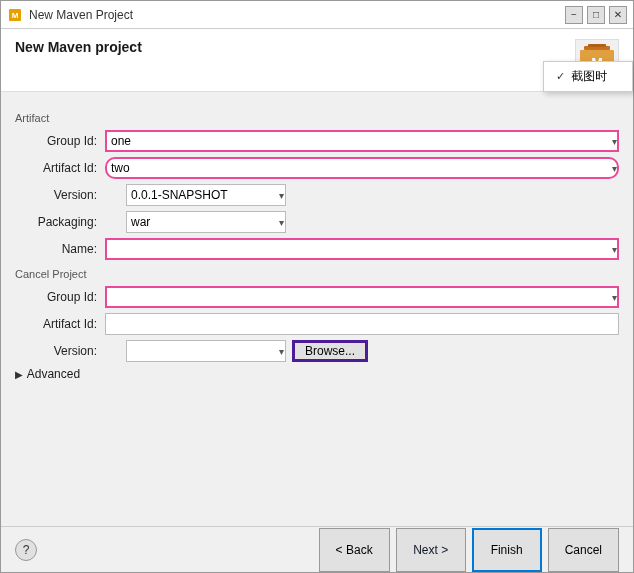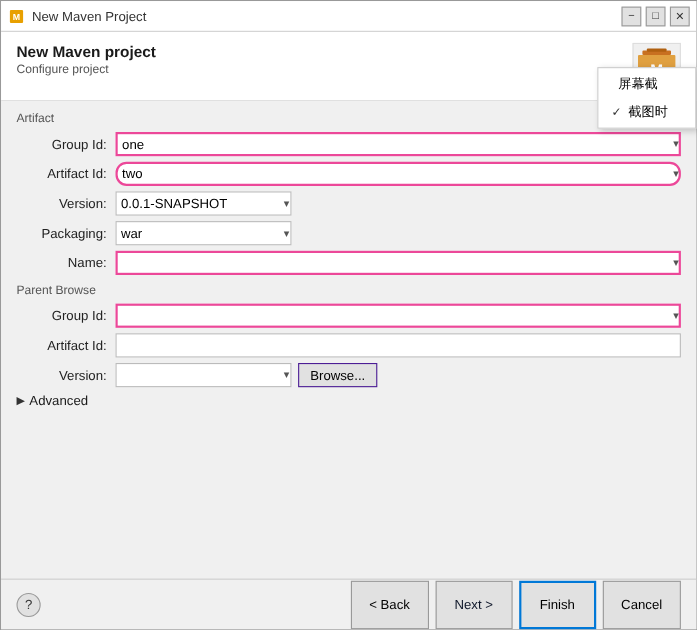--- a/index.html
+++ b/index.html
@@ -94,21 +94,21 @@
     .content {
       flex: 1;
       padding: 8px 14px;
       overflow-y: auto;
       background: #f0f0f0;
     }
     .section-label {
       font-size: 11px;
       color: #555;
       margin-bottom: 6px;
-      margin-top: 2px;
+      margin-top: 12px;
     }
     .form-row {
       display: flex;
       align-items: center;
       margin-bottom: 5px;
     }
     .form-label {
       width: 90px;
       font-size: 12px;
       color: #222;
@@ -123,20 +123,21 @@
       background: #fff;
       padding: 0 4px;
       font-size: 12px;
       outline: none;
     }
     .form-select-wrapper {
       flex: 1;
       position: relative;
       display: flex;
       align-items: flex-end;
+      margin-left: 21px;
     }
     .form-select {
       width: 100%;
       height: 22px;
       border: 1px solid #bbb;
       background: #fff;
       padding: 0 4px;
       font-size: 12px;
       outline: none;
       appearance: none;
@@ -214,21 +215,21 @@
     }
     .desc-arrow-btn:last-child { border-bottom: none; }
     .parent-version-row {
       display: flex;
       align-items: center;
       margin-bottom: 5px;
     }
     .browse-btn {
       height: 22px;
       padding: 0 10px;
-      border: 1px solid #4c1d95;
+      border: 3px solid #4c1d95;
       background: #e1e1e1;
       font-size: 12px;
       cursor: pointer;
       margin-left: 6px;
       white-space: nowrap;
     }
     .advanced-section {
       display: flex;
       align-items: center;
       margin-top: 4px;
@@ -326,21 +327,20 @@
     <div class="title-bar-controls">
       <button class="title-btn">−</button>
       <button class="title-btn">□</button>
       <button class="title-btn">✕</button>
     </div>
   </div>
 
   <div class="header-section">
     <div class="header-text">
       <h2>New Maven project</h2>
-      <p>Configure project</p>
     </div>
     <div class="header-logo">
       <svg width="38" height="38" viewBox="0 0 38 38" xmlns="http://www.w3.org/2000/svg">
         <rect x="2" y="8" width="34" height="26" fill="#e0a040" rx="1"></rect>
         <rect x="6" y="4" width="26" height="4" fill="#c87020" rx="1"></rect>
         <rect x="10" y="2" width="18" height="3" fill="#b06010" rx="1"></rect>
         <text x="19" y="26" text-anchor="middle" font-size="14" fill="white" font-weight="bold" font-family="Arial">M</text>
       </svg>
     </div>
   </div>
@@ -390,21 +390,21 @@
 
     <div class="form-row">
       <span class="form-label">Name:</span>
       <div class="form-input-with-arrow">
         <input type="text" class="form-input" value="" style="padding-right: 18px;">
         <span class="arr">▾</span>
       </div>
     </div>
 
 
-    <div class="section-label" style="margin-top:8px;">Parent Browse</div>
+    <div class="section-label" style="margin-top:8px;">Cancel Project</div>
 
     <div class="form-row">
       <span class="form-label">Group Id:</span>
       <div class="form-input-with-arrow">
         <input type="text" class="form-input" value="" style="padding-right: 18px;">
         <span class="arr">▾</span>
       </div>
     </div>
 
     <div class="form-row">
@@ -434,21 +434,17 @@
     <div class="footer-buttons">
       <button class="footer-btn">&lt; Back</button>
       <button class="footer-btn" disabled="">Next &gt;</button>
       <button class="footer-btn primary">Finish</button>
       <button class="footer-btn">Cancel</button>
     </div>
   </div>
 
   <div class="context-menu">
     <div class="context-menu-item">
-      <span class="context-check"></span>
-      <span>屏幕截</span>
-    </div>
-    <div class="context-menu-item">
       <span class="context-check">✓</span>
       <span>截图时</span>
     </div>
   </div>
 </div>
 
 </body></html>

